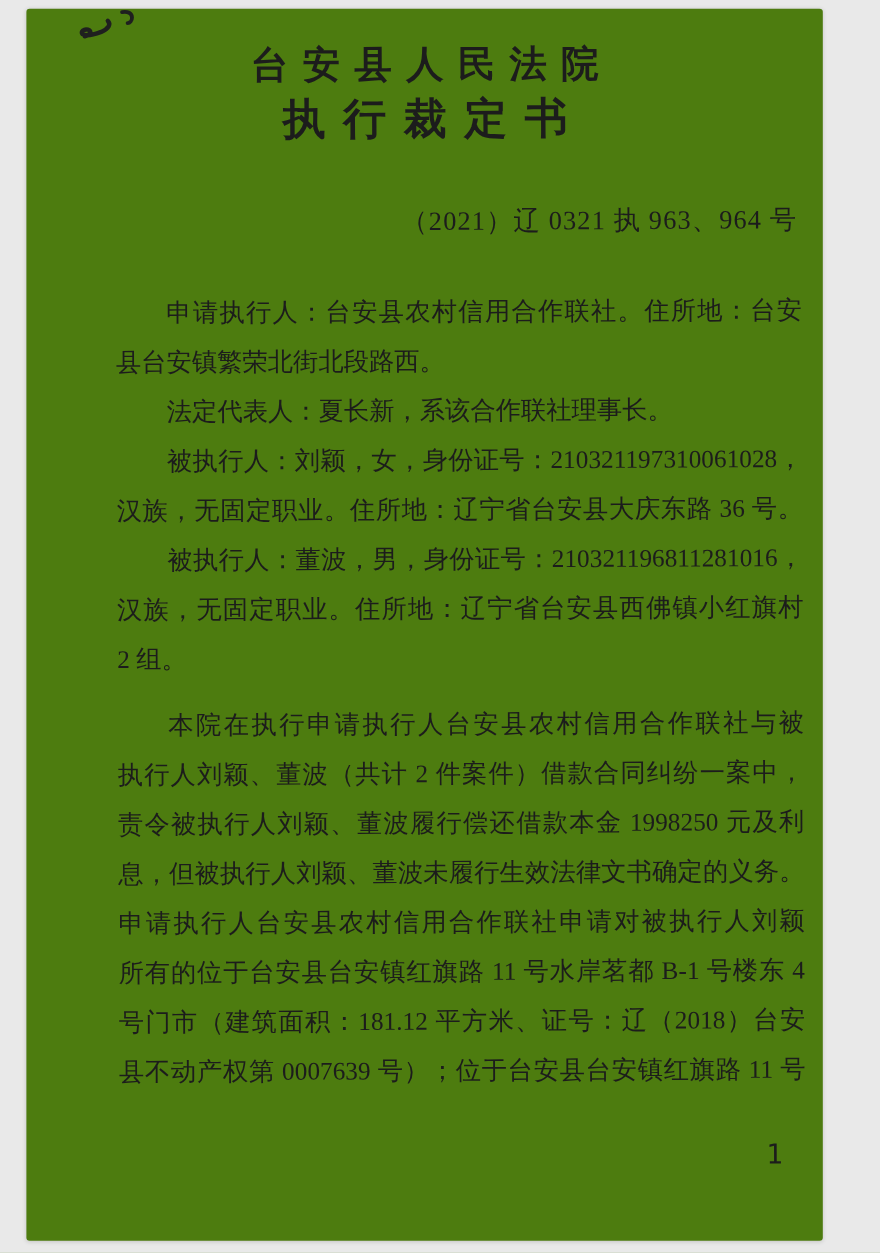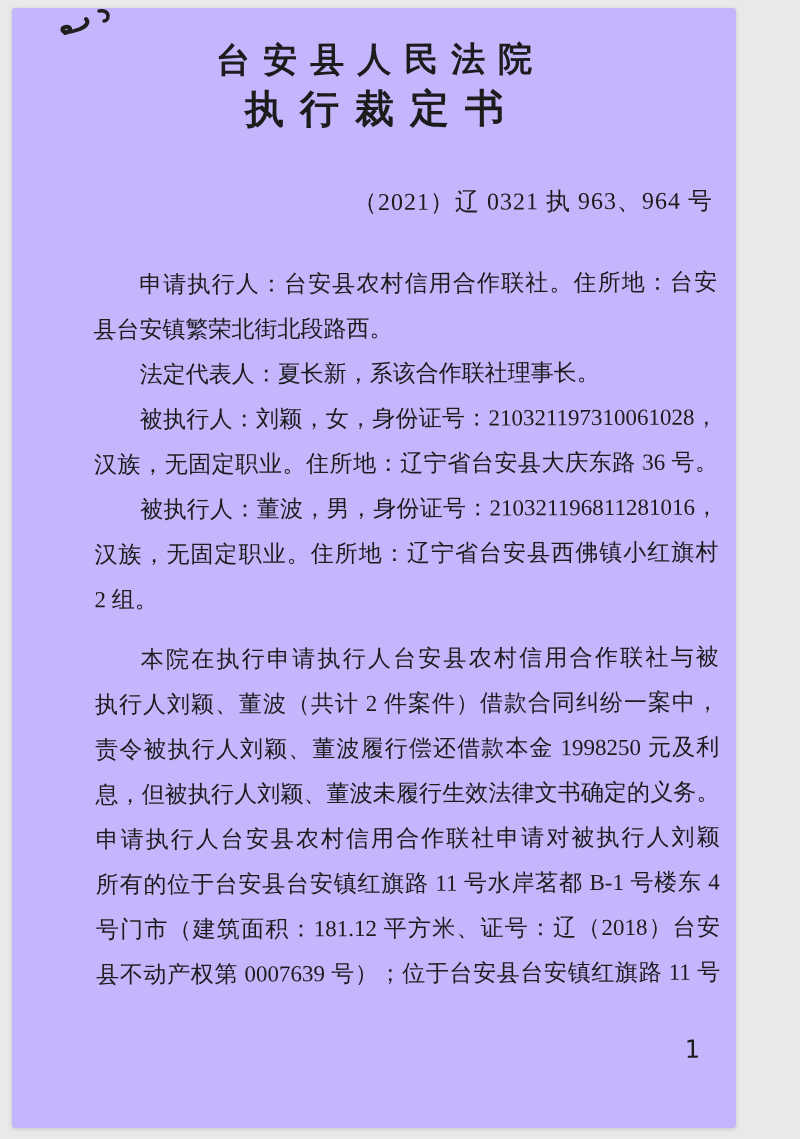--- a/index.html
+++ b/index.html
@@ -9,25 +9,25 @@
   body {
     width: 800px;
     height: 1139px;
     background: #e9e9e9;
     font-family: "Liberation Serif", "DejaVu Serif", serif;
     position: relative;
     overflow: hidden;
   }
   .scan-page {
     position: absolute;
-    left: 12px;
+    left: 24px;
     top: 8px;
     width: 724px;
     height: 1120px;
-    background: #c4b5fd;
+    background: #4d7c0f;
     border-radius: 3px;
     box-shadow: 0 1px 4px rgba(0,0,0,0.15);
     overflow: hidden;
   }
   .content {
     position: absolute;
     left: 0;
     top: 0;
     width: 100%;
     height: 100%;

